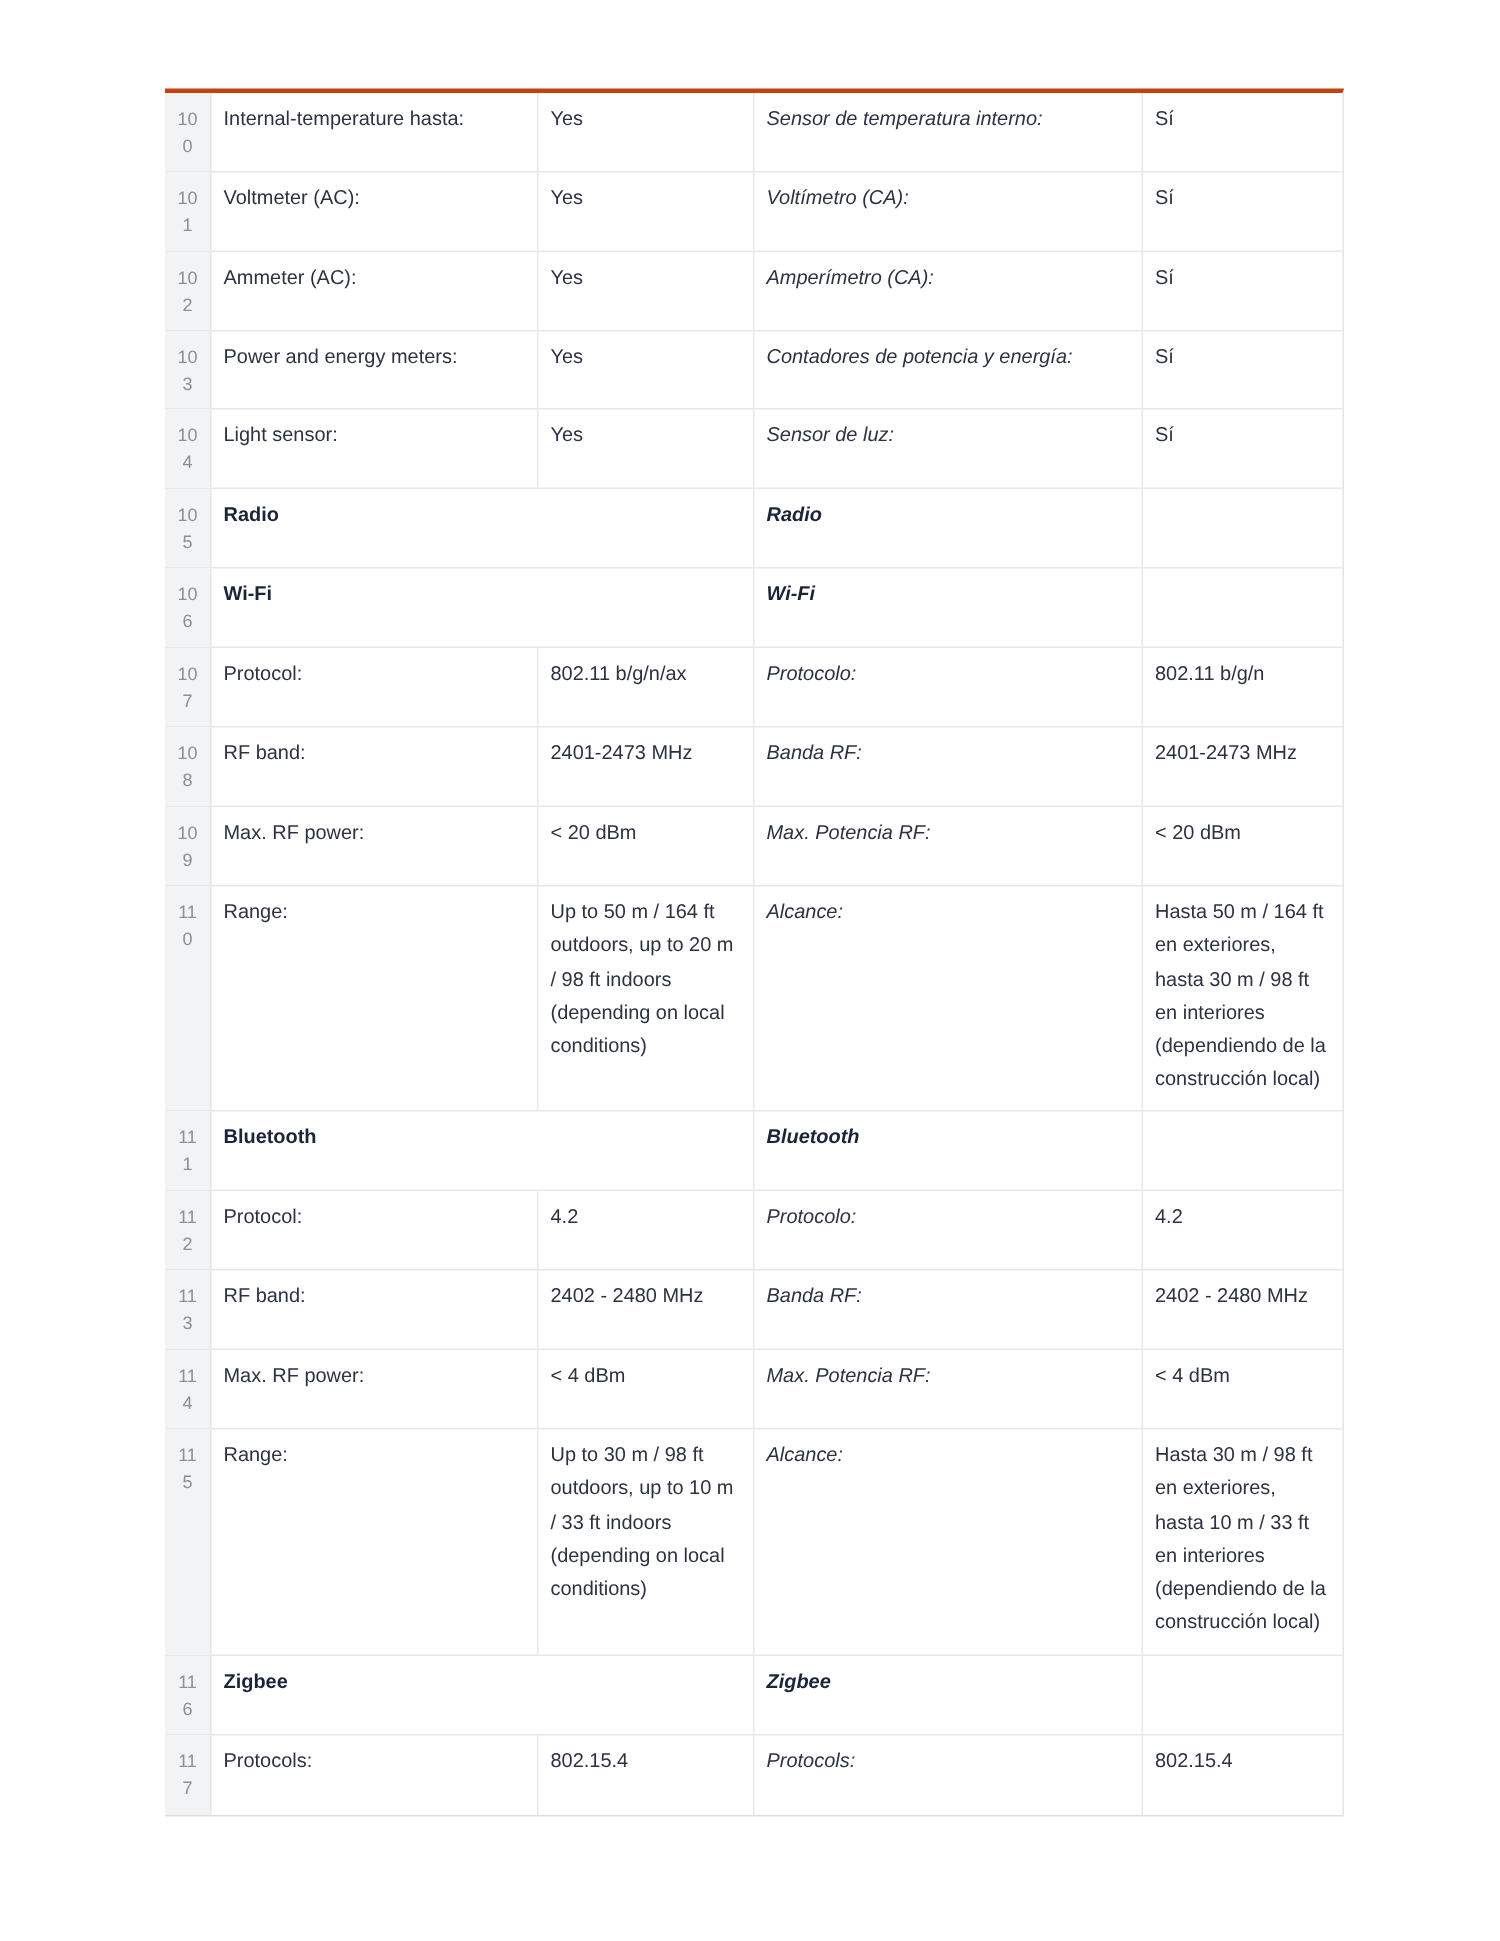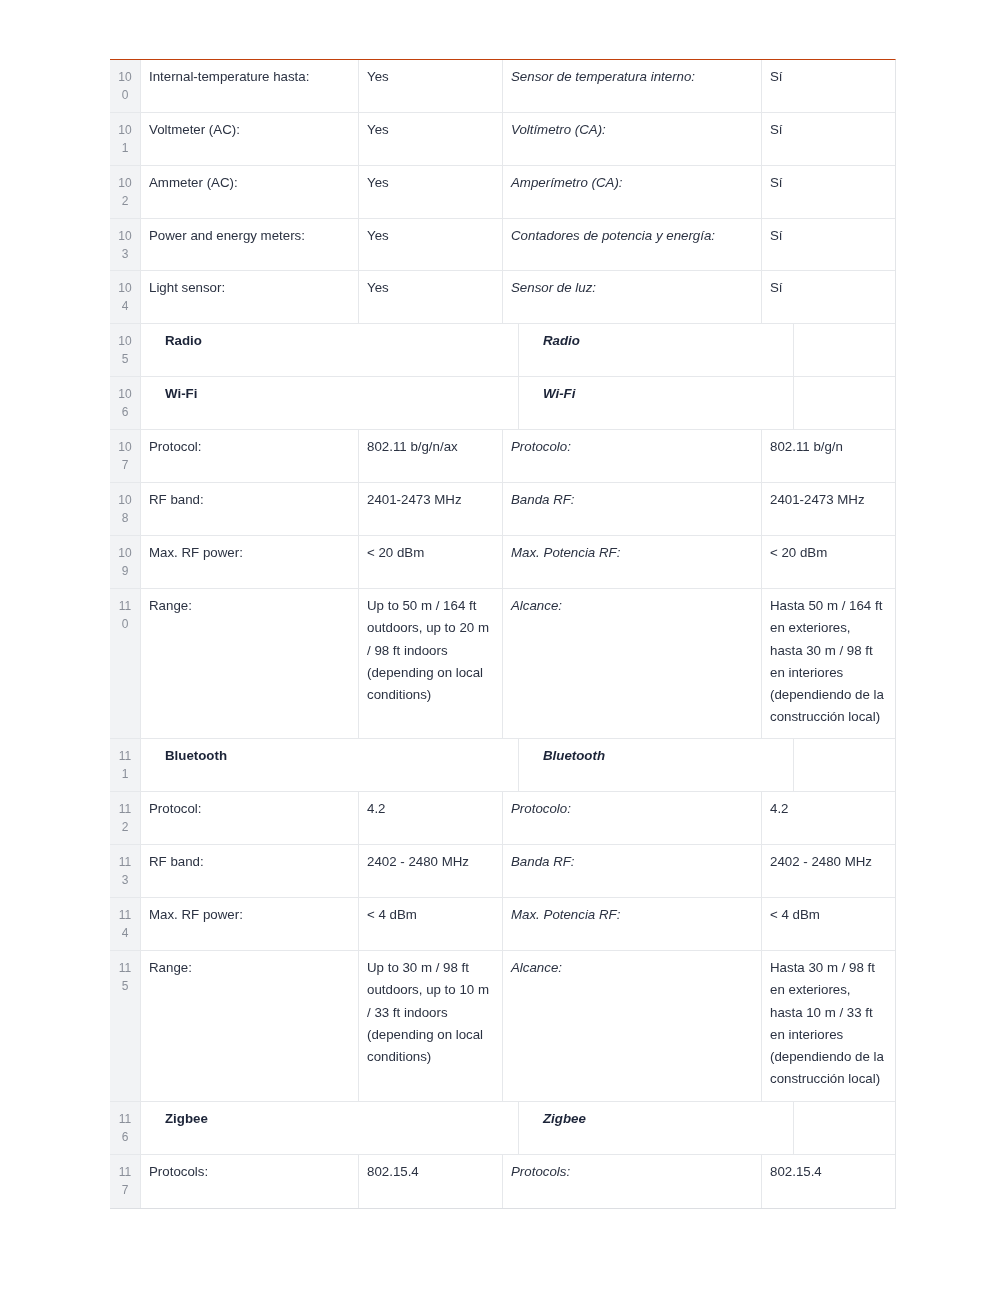--- a/index.html
+++ b/index.html
@@ -1,28 +1,28 @@
 <!DOCTYPE html>
 <html><head>
 <meta charset="utf-8">
 <style>
   html, body { margin:0; padding:0; background:#ffffff; }
   body { width:1000px; height:1294px; position:relative; font-family:"Liberation Sans", sans-serif; color:#2b3242; }
-  .sheet { position:absolute; left:110px; top:59px; width:785px; border-top:1px solid #c2410c; border-right:1px solid #e3e5e8; border-bottom:1px solid #dcdee2; }
+  .sheet { position:absolute; left:110px; top:59px; width:785px; border-top:3px solid #c2410c; border-right:1px solid #e3e5e8; border-bottom:1px solid #dcdee2; }
   .row { display:flex; border-bottom:1px solid #e6e8eb; box-sizing:border-box; }
   .row:last-child { border-bottom:none; }
   .num { width:31px; flex:0 0 31px; background:#f2f3f5; color:#8a8f99; font-size:12px; line-height:18px; text-align:center; padding-top:8px; box-sizing:border-box; border-right:1px solid #e6e8eb; }
   .num span { display:block; }
   .c { box-sizing:border-box; font-size:13.3px; line-height:22.3px; padding:6px 8px 6px 8px; }
   .c1 { width:218px; flex:0 0 218px; border-right:1px solid #e6e8eb; }
   .c2 { width:144px; flex:0 0 144px; border-right:1px solid #e6e8eb; }
   .c3 { width:259px; flex:0 0 259px; border-right:1px solid #e6e8eb;font-style:italic; }
   .c4 { width:132px; flex:0 0 132px; }
   .span12 { width:362px; flex:0 0 362px; border-right:1px solid #e6e8eb; }
-  .bold { font-weight:bold; color:#1c2438;margin-left:16px; }
+  .bold { font-weight:bold; color:#1c2438; }
 </style>
 </head>
 <body>
 
 <div class="sheet" id="sheet">
     <div class="row" style="height: 53px;">
       <div class="num">
         <span>10</span>
         <span>0</span>
       </div>

